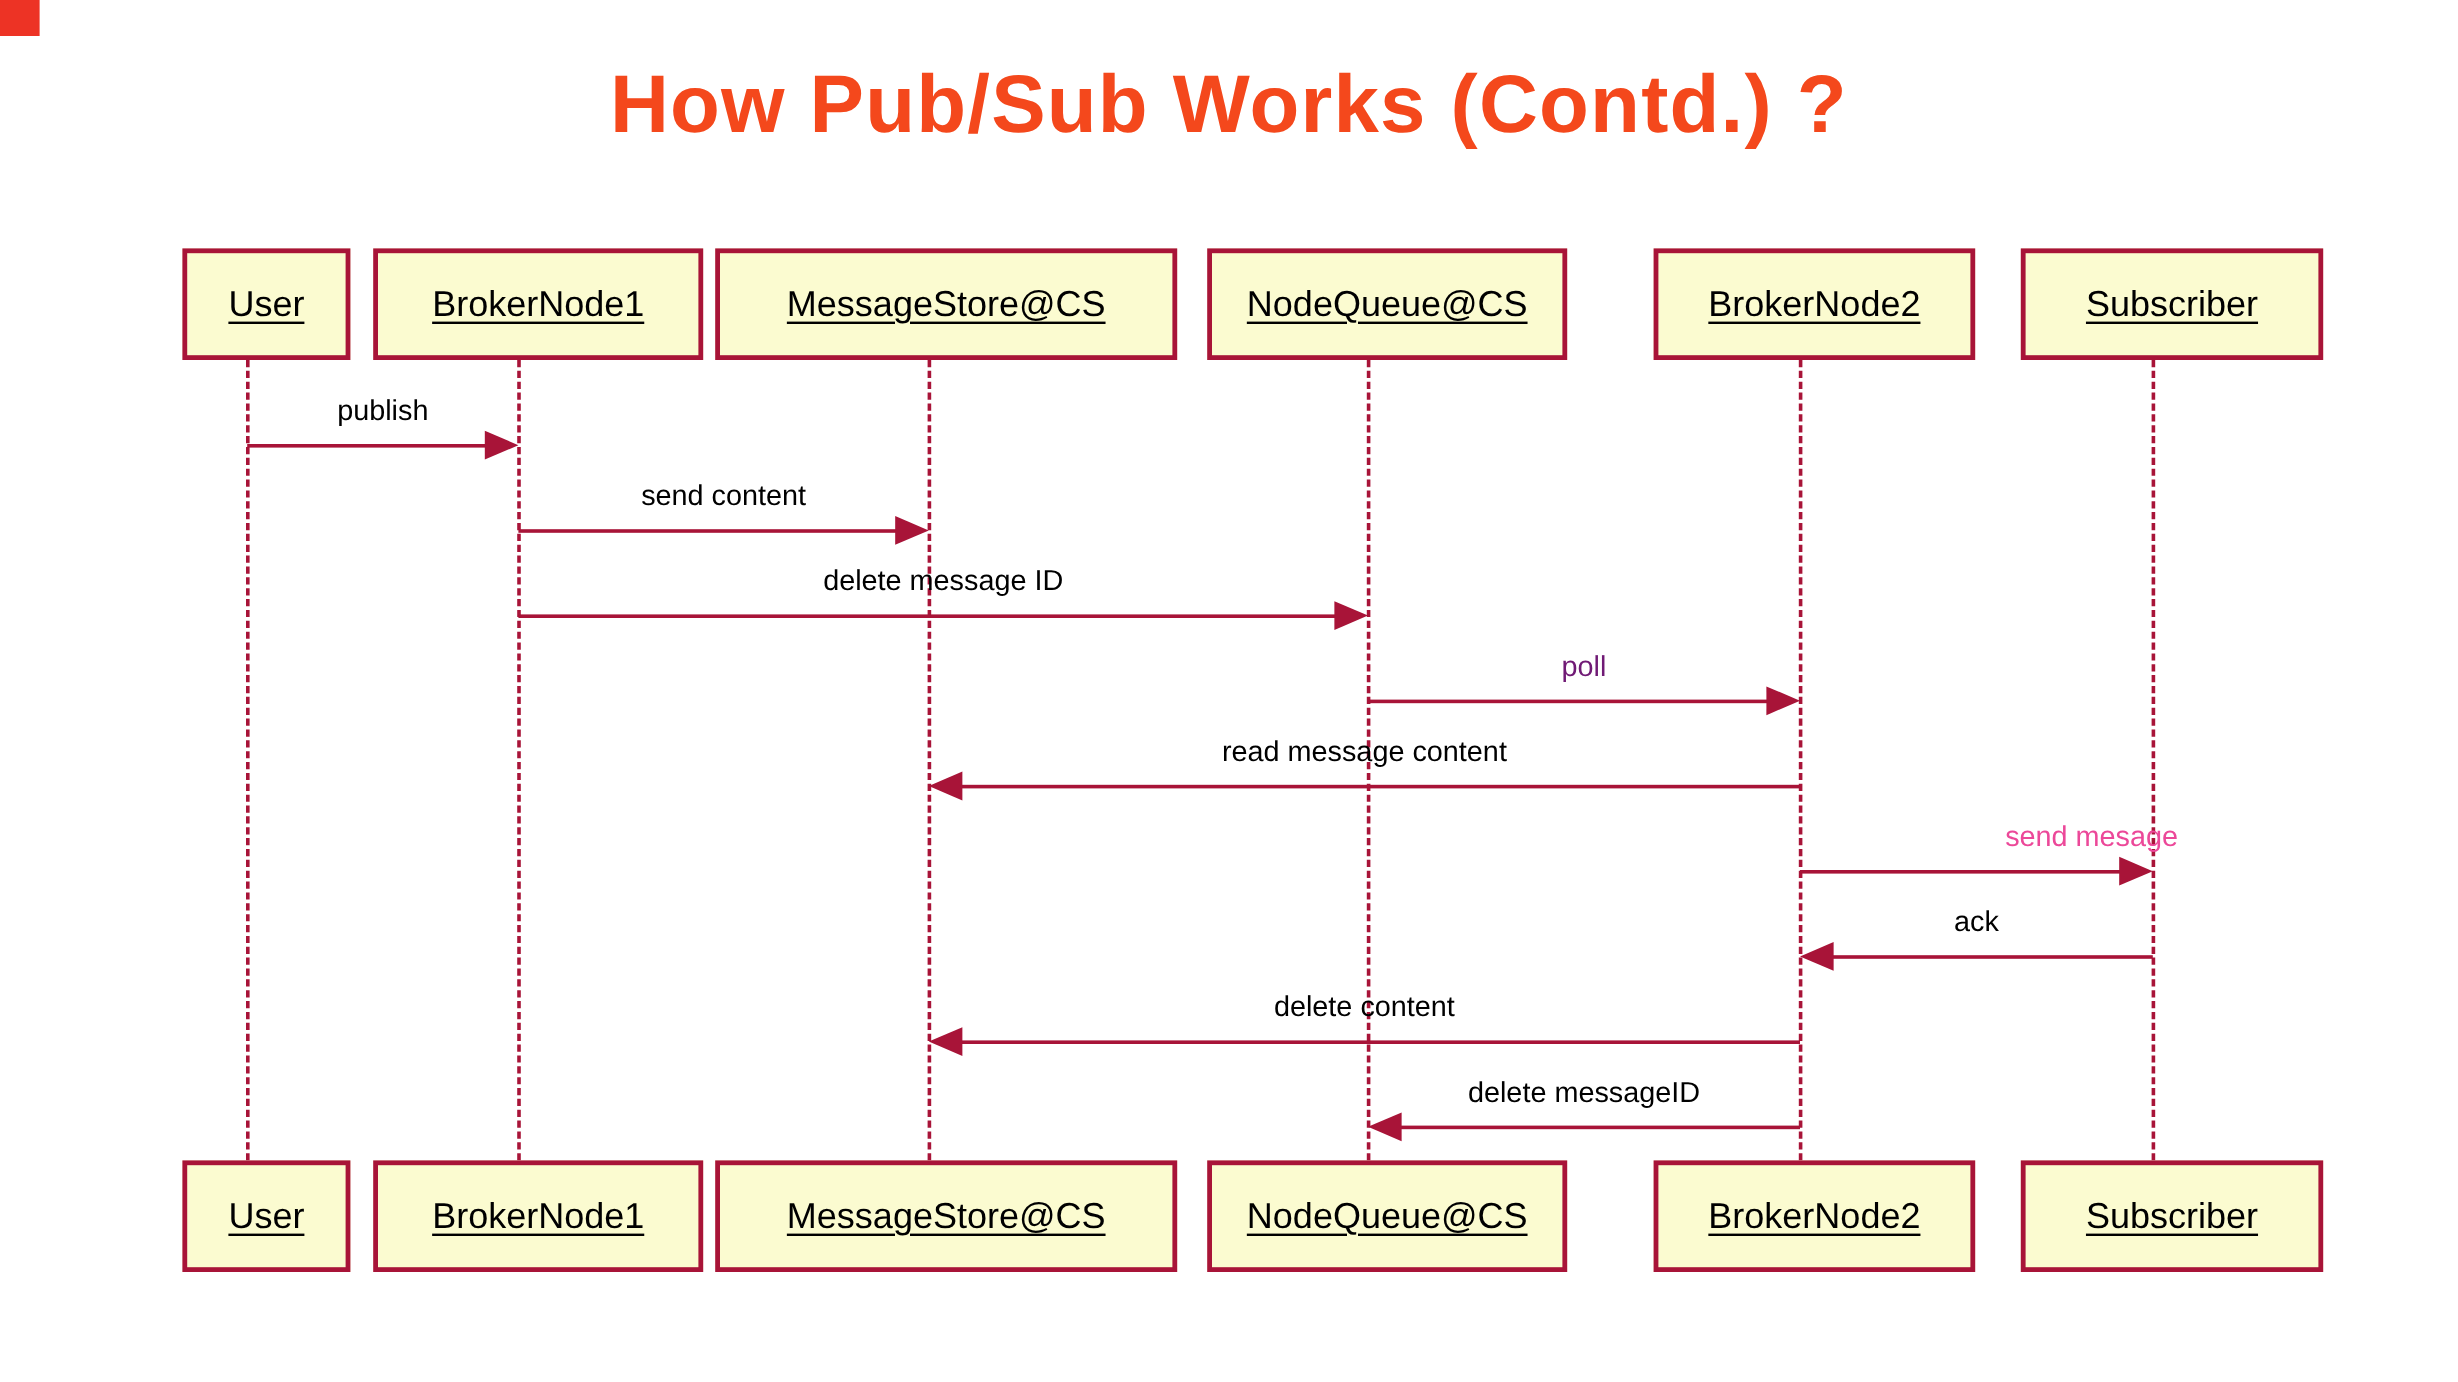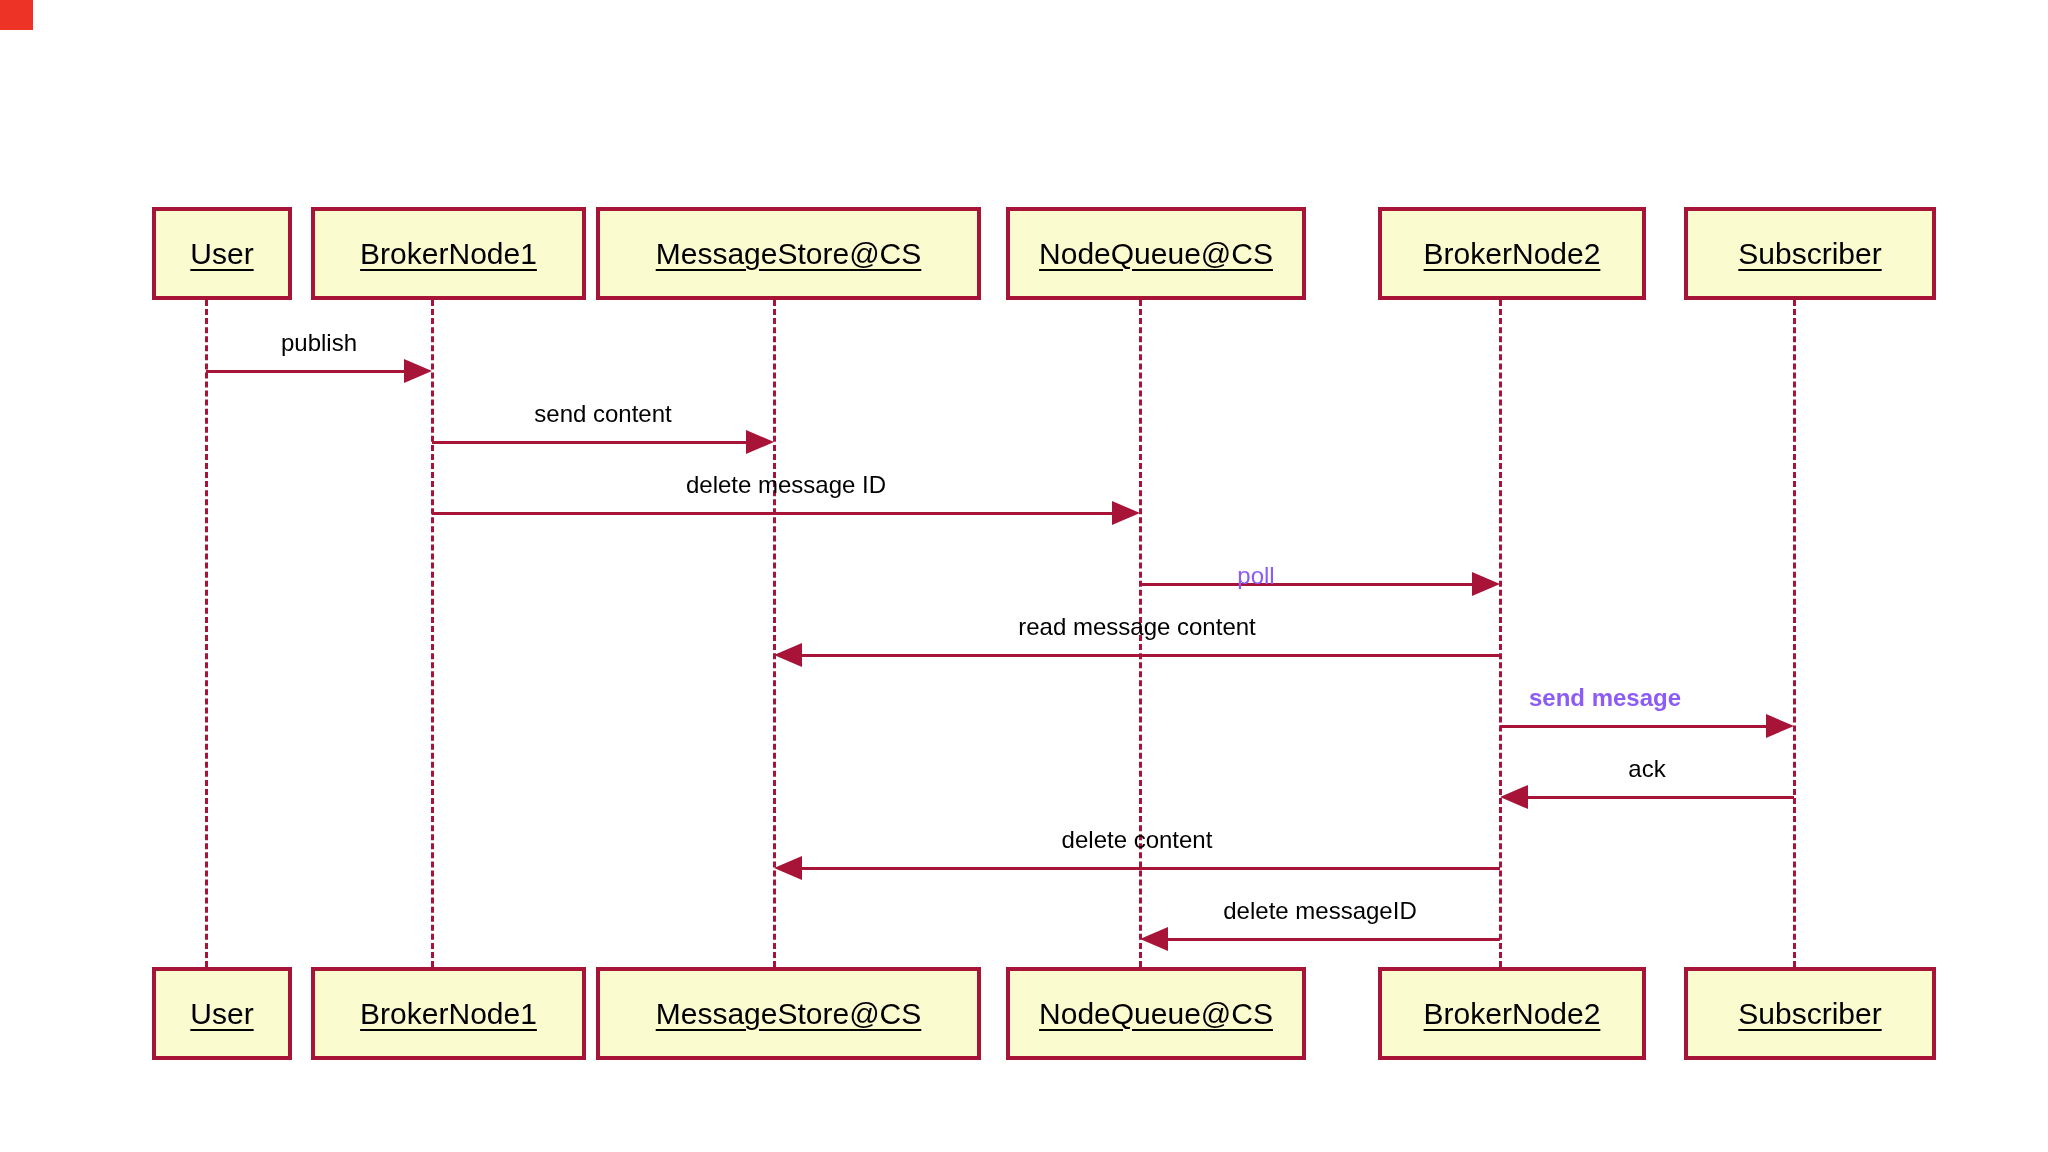--- a/index.html
+++ b/index.html
@@ -71,20 +71,21 @@
     font-size: 32px;
     color: #1f1f1f;
     white-space: nowrap;
   }
 </style>
 </head>
 <body>
 
 <div id="stage">
   <div id="corner-marker" style="background: rgb(237, 51, 37);"></div>
+  <div id="title" style="color: rgb(244, 72, 28);">How Pub/Sub Works (Contd.) ?</div>
   <div id="diagram">
       <div class="lifeline" style="left: 205px; top: 300px; height: 667px; border-left-color: rgb(168, 20, 56);"></div>
       <div class="actor-box" style="left: 136px; top: 207px; width: 140px; height: 93px; background: rgb(251, 251, 208); border-color: rgb(168, 20, 56);">
         <span class="actor-label">User</span>
       </div>
       <div class="actor-box" style="left: 136px; top: 967px; width: 140px; height: 93px; background: rgb(251, 251, 208); border-color: rgb(168, 20, 56);">
         <span class="actor-label">User</span>
       </div>
       <div class="lifeline" style="left: 431px; top: 300px; height: 667px; border-left-color: rgb(168, 20, 56);"></div>
       <div class="actor-box" style="left: 295px; top: 207px; width: 275px; height: 93px; background: rgb(251, 251, 208); border-color: rgb(168, 20, 56);">
@@ -125,27 +126,27 @@
       <div class="arrowhead" style="top: 359px; left: 404px; border-left: 28px solid rgb(168, 20, 56);"></div>
       <div class="msg-label" style="left: 319px; top: 329px; color: rgb(0, 0, 0);">publish</div>
       <div class="msg-line" style="left: 432px; top: 441px; width: 322px; background: rgb(168, 20, 56);"></div>
       <div class="arrowhead" style="top: 430px; left: 746px; border-left: 28px solid rgb(168, 20, 56);"></div>
       <div class="msg-label" style="left: 603px; top: 400px; color: rgb(0, 0, 0);">send content</div>
       <div class="msg-line" style="left: 432px; top: 512px; width: 688px; background: rgb(168, 20, 56);"></div>
       <div class="arrowhead" style="top: 501px; left: 1112px; border-left: 28px solid rgb(168, 20, 56);"></div>
       <div class="msg-label" style="left: 786px; top: 471px; color: rgb(0, 0, 0);">delete message ID</div>
       <div class="msg-line" style="left: 1140px; top: 583px; width: 340px; background: rgb(168, 20, 56);"></div>
       <div class="arrowhead" style="top: 572px; left: 1472px; border-left: 28px solid rgb(168, 20, 56);"></div>
-      <div class="msg-label" style="left: 1256px; top: 542px; color: #8b5cf6; margin-top: 20px;">poll</div>
+      <div class="msg-label" style="left: 1320px; top: 542px; color: #701a75;">poll</div>
       <div class="msg-line" style="left: 794px; top: 654px; width: 706px; background: rgb(168, 20, 56);"></div>
       <div class="arrowhead" style="top: 643px; left: 774px; border-right: 28px solid rgb(168, 20, 56);"></div>
       <div class="msg-label" style="left: 1137px; top: 613px; color: rgb(0, 0, 0);">read message content</div>
       <div class="msg-line" style="left: 1500px; top: 725px; width: 274px; background: rgb(168, 20, 56);"></div>
       <div class="arrowhead" style="top: 714px; left: 1766px; border-left: 28px solid rgb(168, 20, 56);"></div>
-      <div class="msg-label" style="left: 1605px; top: 684px; color: #8b5cf6; font-weight: bold;">send mesage</div>
+      <div class="msg-label" style="left: 1743px; top: 684px; color: #ec4899;">send mesage</div>
       <div class="msg-line" style="left: 1520px; top: 796px; width: 274px; background: rgb(168, 20, 56);"></div>
       <div class="arrowhead" style="top: 785px; left: 1500px; border-right: 28px solid rgb(168, 20, 56);"></div>
       <div class="msg-label" style="left: 1647px; top: 755px; color: rgb(0, 0, 0);">ack</div>
       <div class="msg-line" style="left: 794px; top: 867px; width: 706px; background: rgb(168, 20, 56);"></div>
       <div class="arrowhead" style="top: 856px; left: 774px; border-right: 28px solid rgb(168, 20, 56);"></div>
       <div class="msg-label" style="left: 1137px; top: 826px; color: rgb(0, 0, 0);">delete content</div>
       <div class="msg-line" style="left: 1160px; top: 938px; width: 340px; background: rgb(168, 20, 56);"></div>
       <div class="arrowhead" style="top: 927px; left: 1140px; border-right: 28px solid rgb(168, 20, 56);"></div>
       <div class="msg-label" style="left: 1320px; top: 897px; color: rgb(0, 0, 0);">delete messageID</div>
     </div>

